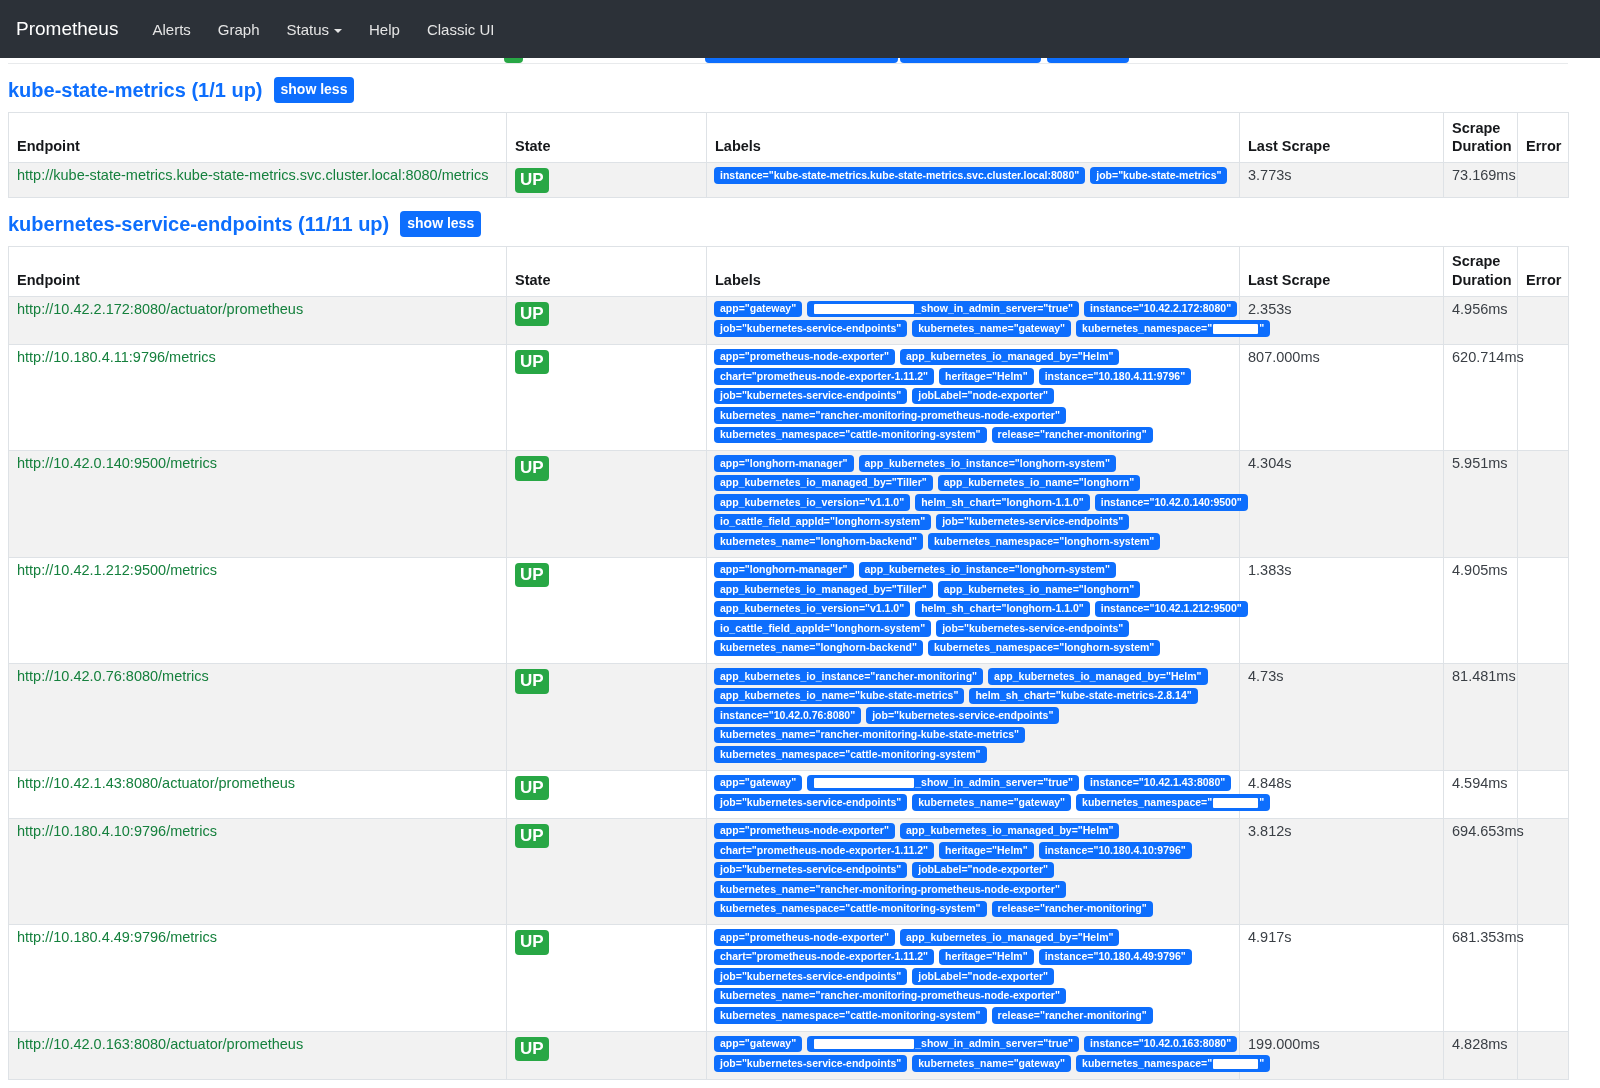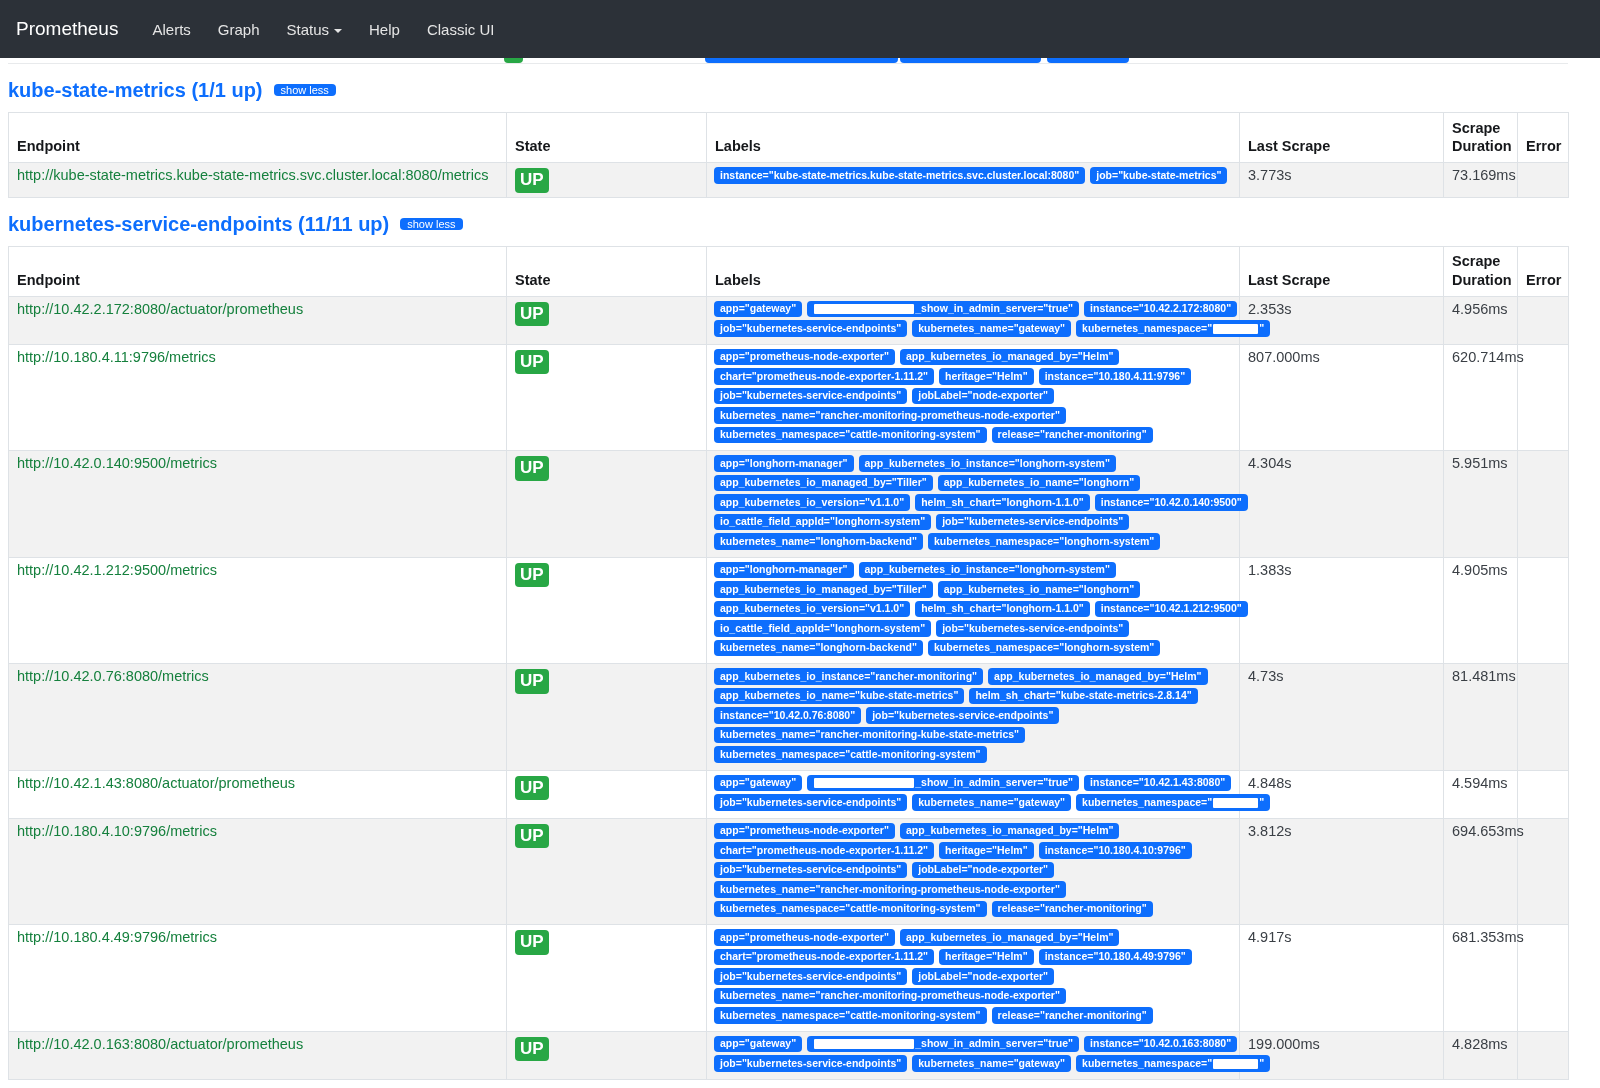--- a/index.html
+++ b/index.html
@@ -54,36 +54,35 @@
     border-bottom: 1px solid #e8eaec;
   }
   .sliver { position: absolute; bottom: 0; height: 10px; border-radius: 0 0 4px 4px; }
   .sliver.green { background: #28a745; left: 496px; width: 19px; }
   .sliver.blue1 { background: #0d6efd; left: 697px; width: 193px; }
   .sliver.blue2 { background: #0d6efd; left: 892px; width: 141px; }
   .sliver.blue3 { background: #0d6efd; left: 1039px; width: 82px; }
   
   h2.section-header {
     display: flex;
-    align-items: center;
     gap: 11px;
     margin: 13px 0 9px 0;
     font-size: 20px;
     line-height: 26px;
     font-weight: 700;
     color: #0d6efd;
     cursor: pointer;
   }
   .toggle-btn {
     background: #0d6efd;
     color: #fff;
     border: none;
     font-family: inherit;
-    font-size: 11px;
-    font-weight: 400;
+    font-size: 14px;
+    font-weight: 700;
     padding: 0 7px;
     border-radius: 4px;
     cursor: pointer;
     line-height: 1.1;
   }
   
   table.targets {
     border-collapse: collapse;
     table-layout: fixed;
     width: 1560px;

